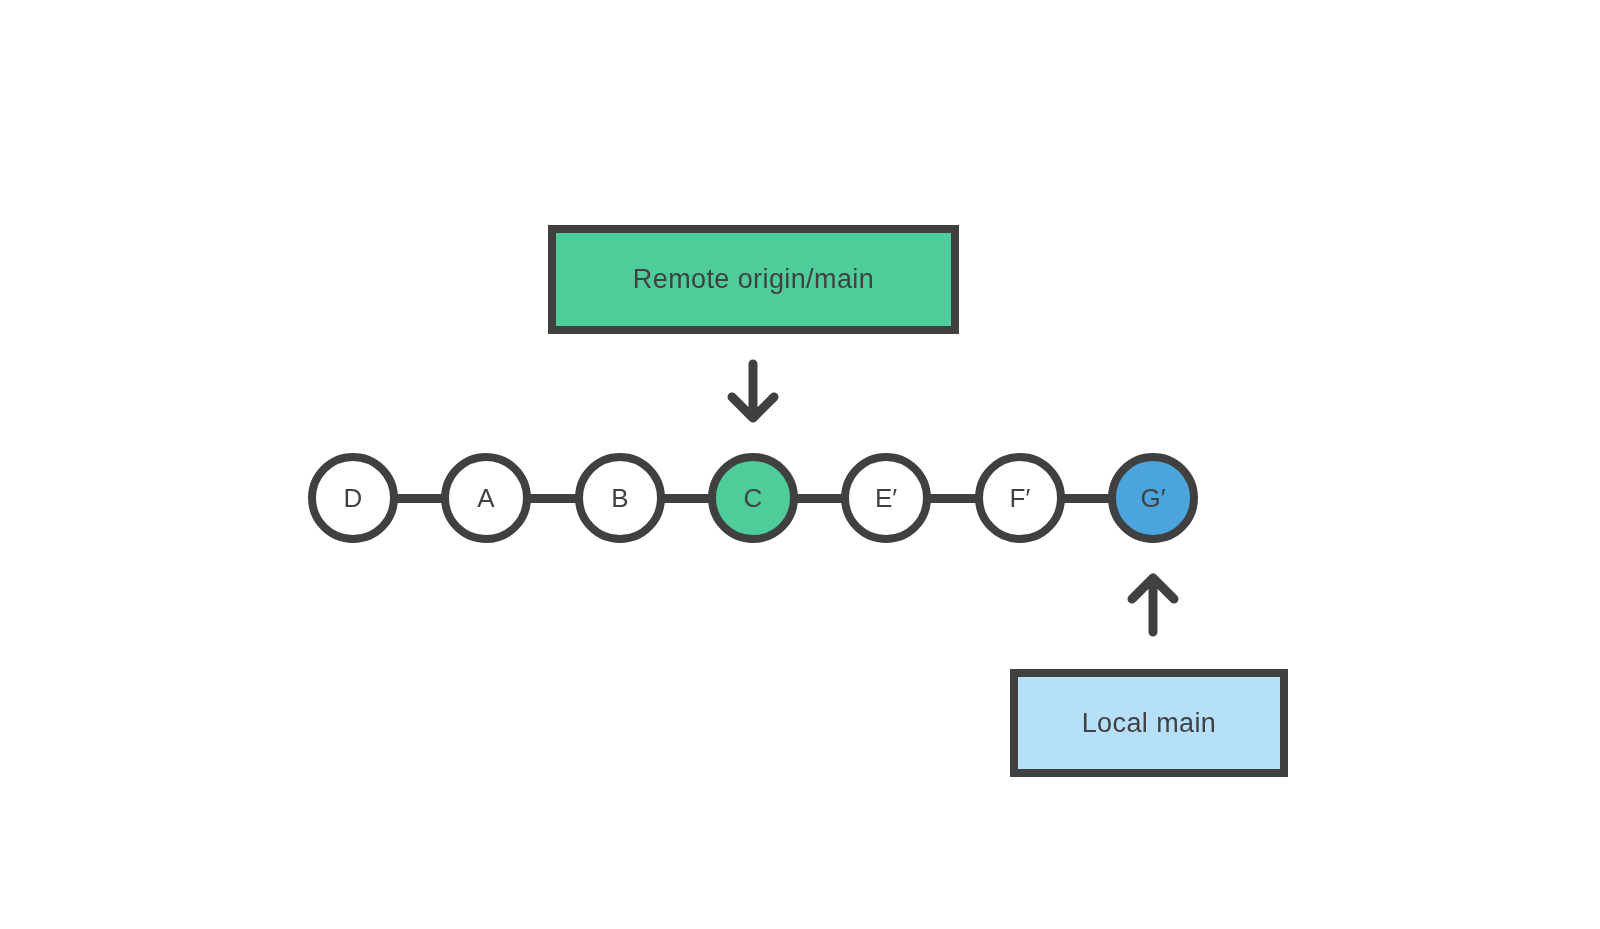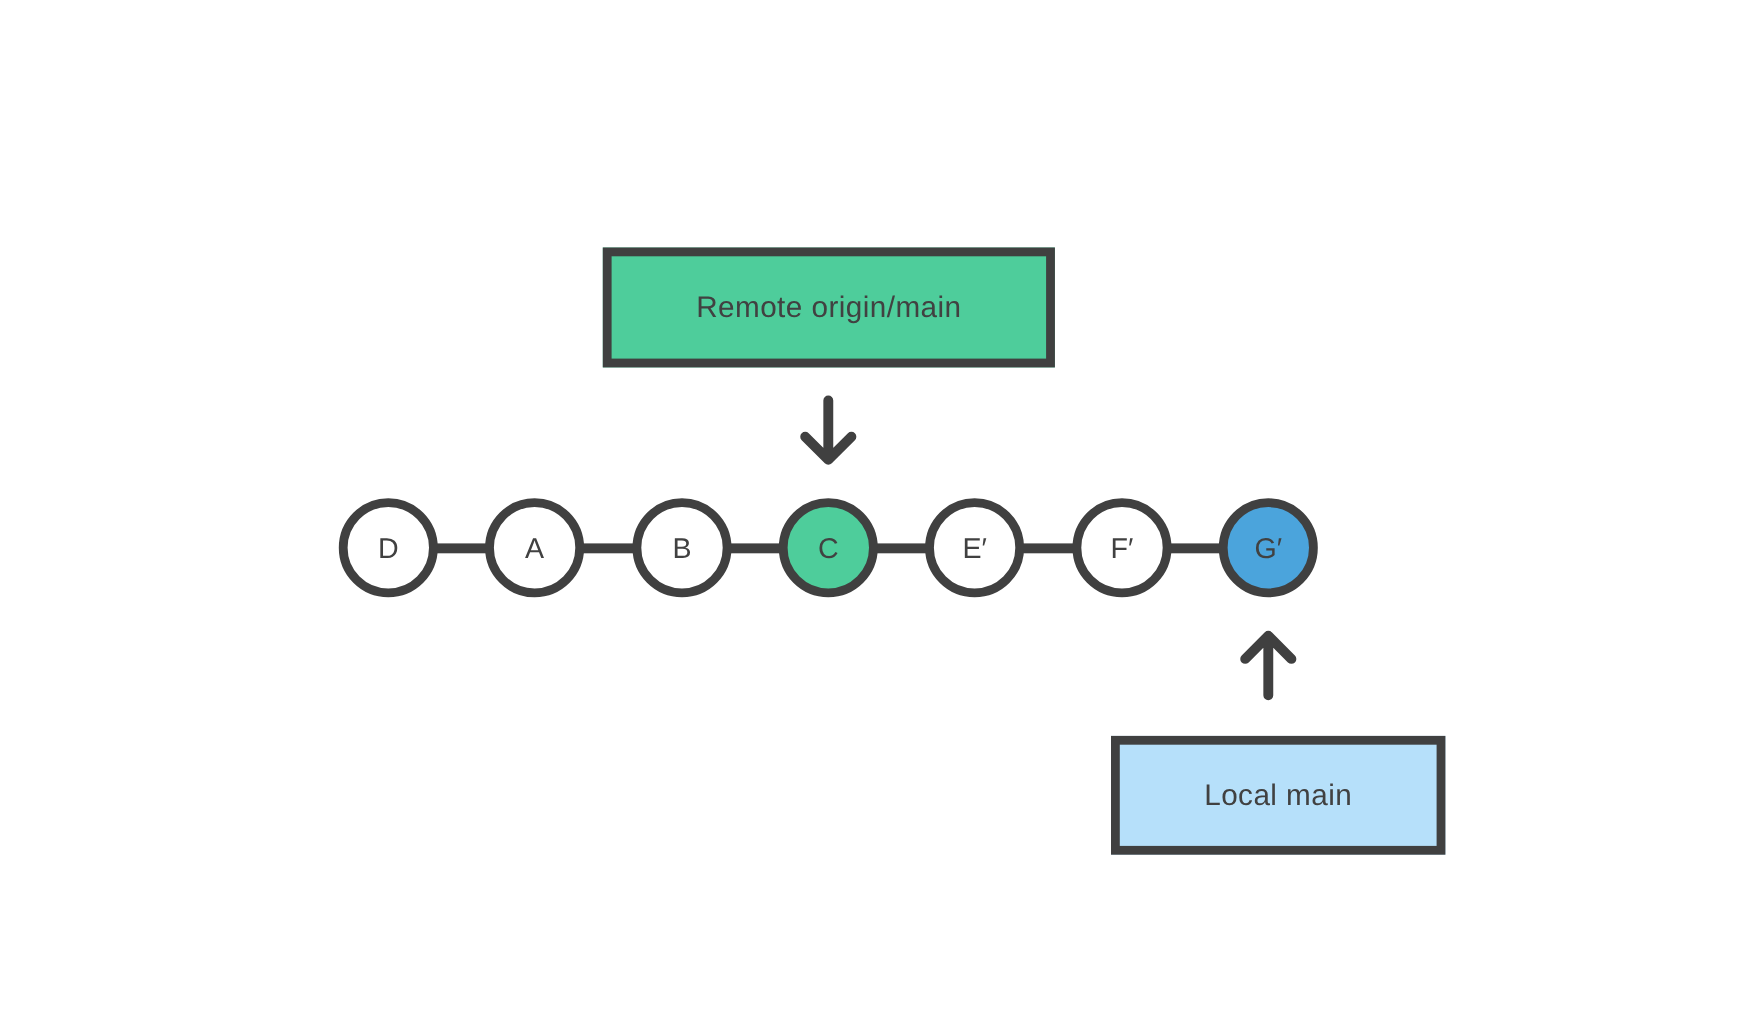--- a/index.html
+++ b/index.html
@@ -30,21 +30,21 @@
   .branch-box.remote {
     left: 548px;
     top: 189px;
     width: 411px;
     height: 109px;
     background: var(--remote-green, #4ECD9B);
   }
   .branch-box.local {
     left: 1010px;
     top: 633px;
-    width: 304px;
+    width: 278px;
     height: 108px;
     background: var(--local-box-blue, #B6E0FA);
   }
   .track {
     position: absolute;
     left: 353px;
     top: 458px;
     width: 800px;
     height: 9px;
     background: var(--dark, #404040);

